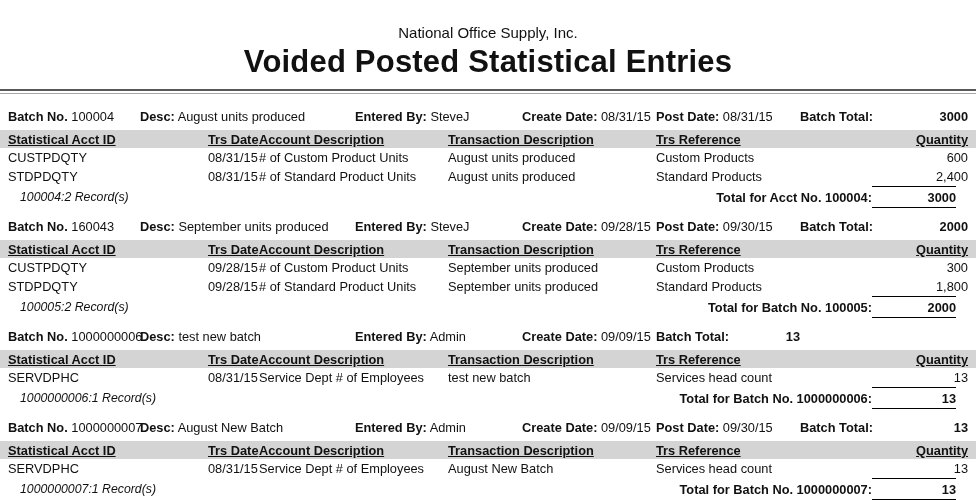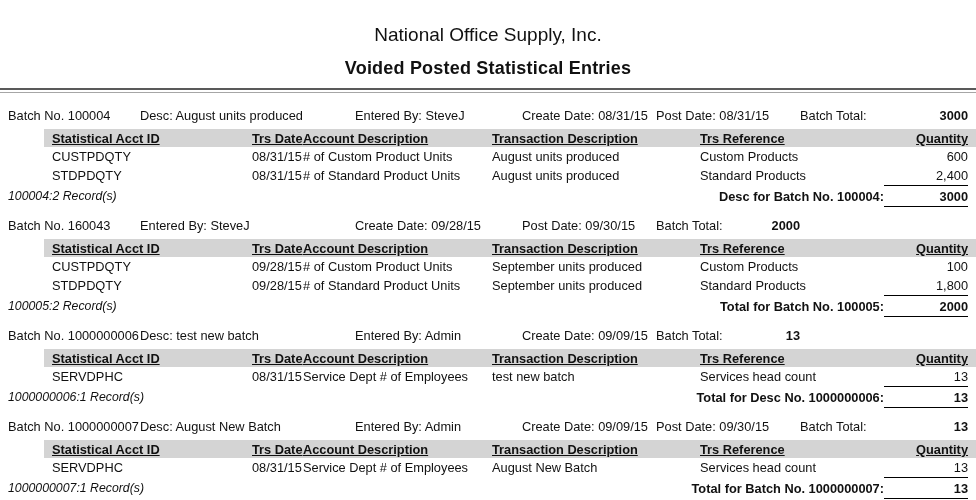--- a/index.html
+++ b/index.html
@@ -9,55 +9,55 @@
     --ink:#111;
   }
   html,body{margin:0;padding:0;background:#fff;}
   body{
     width:976px;height:500px;overflow:hidden;
     font-family:"Liberation Sans", sans-serif;
     color:var(--ink);
     -webkit-font-smoothing:antialiased;
   }
   .report{width:976px;}
-  .company{margin-top:24px;text-align:center;font-size:19px;}
-  .title{margin-top:12px;text-align:center;font-size:18px;font-weight:bold;letter-spacing:.2px;}
+  .company{margin-top:24px;text-align:center;font-size:15px;}
+  .title{margin-top:3px;text-align:center;font-size:31px;font-weight:bold;letter-spacing:.2px;}
   .double-rule{margin-top:9px;height:2px;border-top:2px solid var(--rule-dark);border-bottom:1px solid var(--rule-light);}
   .batch{margin-top:6px;}
   .batch:first-child{margin-top:10px;}
 
   
   .batch-header{
     display:grid;
     grid-template-columns:132px 215px 167px 134px 144px 1fr;
     padding:0 8px;height:24px;align-items:center;
     font-size:12.8px;white-space:nowrap;
   }
-  .lbl{font-weight:normal;}
+  .lbl{font-weight:bold;}
   .bh-total{display:flex;justify-content:space-between;align-items:center;gap:28px;}
   .bh-total .val{font-weight:bold;}
 
   
   .cols{
     display:grid;
     grid-template-columns:200px 47px 193px 208px 214px 1fr;
     padding:0 8px;align-items:center;
-    font-size:12.8px;white-space:nowrap;margin-left:44px;
+    font-size:12.8px;white-space:nowrap;
   }
   .col-header{background:var(--band);height:18px;font-weight:bold;margin-top:2px;}
   .col-header span{text-decoration:underline;}
   .c2{text-align:left;}
   .c3{padding-left:4px;}
   .c6{text-align:right;}
   .data-row{height:19px;}
 
   
   .total-row{
     display:grid;grid-template-columns:1fr auto 84px;
-    padding:0 8px;height:22px;align-items:center;
+    padding:0 20px;height:22px;align-items:center;
     font-size:12.8px;white-space:nowrap;
   }
   .records{font-style:italic;font-size:12.3px;}
   .total-label{font-weight:bold;text-align:right;}
   .total-value{
     font-weight:bold;text-align:right;align-self:stretch;
     display:flex;align-items:center;justify-content:flex-end;
     border-top:1px solid #000;border-bottom:1px solid #000;
   }
 </style>
@@ -121,30 +121,34 @@
     <span class="c2">08/31/15</span>
     <span class="c3"># of Standard Product Units</span>
     <span class="c4">August units produced</span>
     <span class="c5">Standard Products</span>
     <span class="c6">2,400</span>
   </div>
 </div>
 
     <div class="total-row">
       <span class="records">100004:2 Record(s)</span>
-      <span class="total-label">Desc for Batch No. 100004:</span>
+      <span class="total-label">Total for Acct No. 100004:</span>
       <span class="total-value">3000</span>
     </div>
   </section>
 
   <section class="batch">
     <div class="batch-header">
       <div>
         <span class="lbl">Batch No.</span>
         <span>160043</span>
+      </div>
+      <div>
+        <span class="lbl">Desc:</span>
+        <span>September units produced</span>
       </div>
       <div>
         <span class="lbl">Entered By:</span>
         <span>SteveJ</span>
       </div>
       <div>
         <span class="lbl">Create Date:</span>
         <span>09/28/15</span>
       </div>
       <div>
@@ -166,21 +170,21 @@
       <span class="c6">Quantity</span>
     </div>
 
     <div>
   <div class="cols data-row">
     <span class="c1">CUSTPDQTY</span>
     <span class="c2">09/28/15</span>
     <span class="c3"># of Custom Product Units</span>
     <span class="c4">September units produced</span>
     <span class="c5">Custom Products</span>
-    <span class="c6">100</span>
+    <span class="c6">300</span>
   </div>
 
   <div class="cols data-row">
     <span class="c1">STDPDQTY</span>
     <span class="c2">09/28/15</span>
     <span class="c3"># of Standard Product Units</span>
     <span class="c4">September units produced</span>
     <span class="c5">Standard Products</span>
     <span class="c6">1,800</span>
   </div>
@@ -232,21 +236,21 @@
     <span class="c2">08/31/15</span>
     <span class="c3">Service Dept # of Employees</span>
     <span class="c4">test new batch</span>
     <span class="c5">Services head count</span>
     <span class="c6">13</span>
   </div>
 </div>
 
     <div class="total-row">
       <span class="records">1000000006:1 Record(s)</span>
-      <span class="total-label">Total for Desc No. 1000000006:</span>
+      <span class="total-label">Total for Batch No. 1000000006:</span>
       <span class="total-value">13</span>
     </div>
   </section>
 
   <section class="batch">
     <div class="batch-header">
       <div>
         <span class="lbl">Batch No.</span>
         <span>1000000007</span>
       </div>

